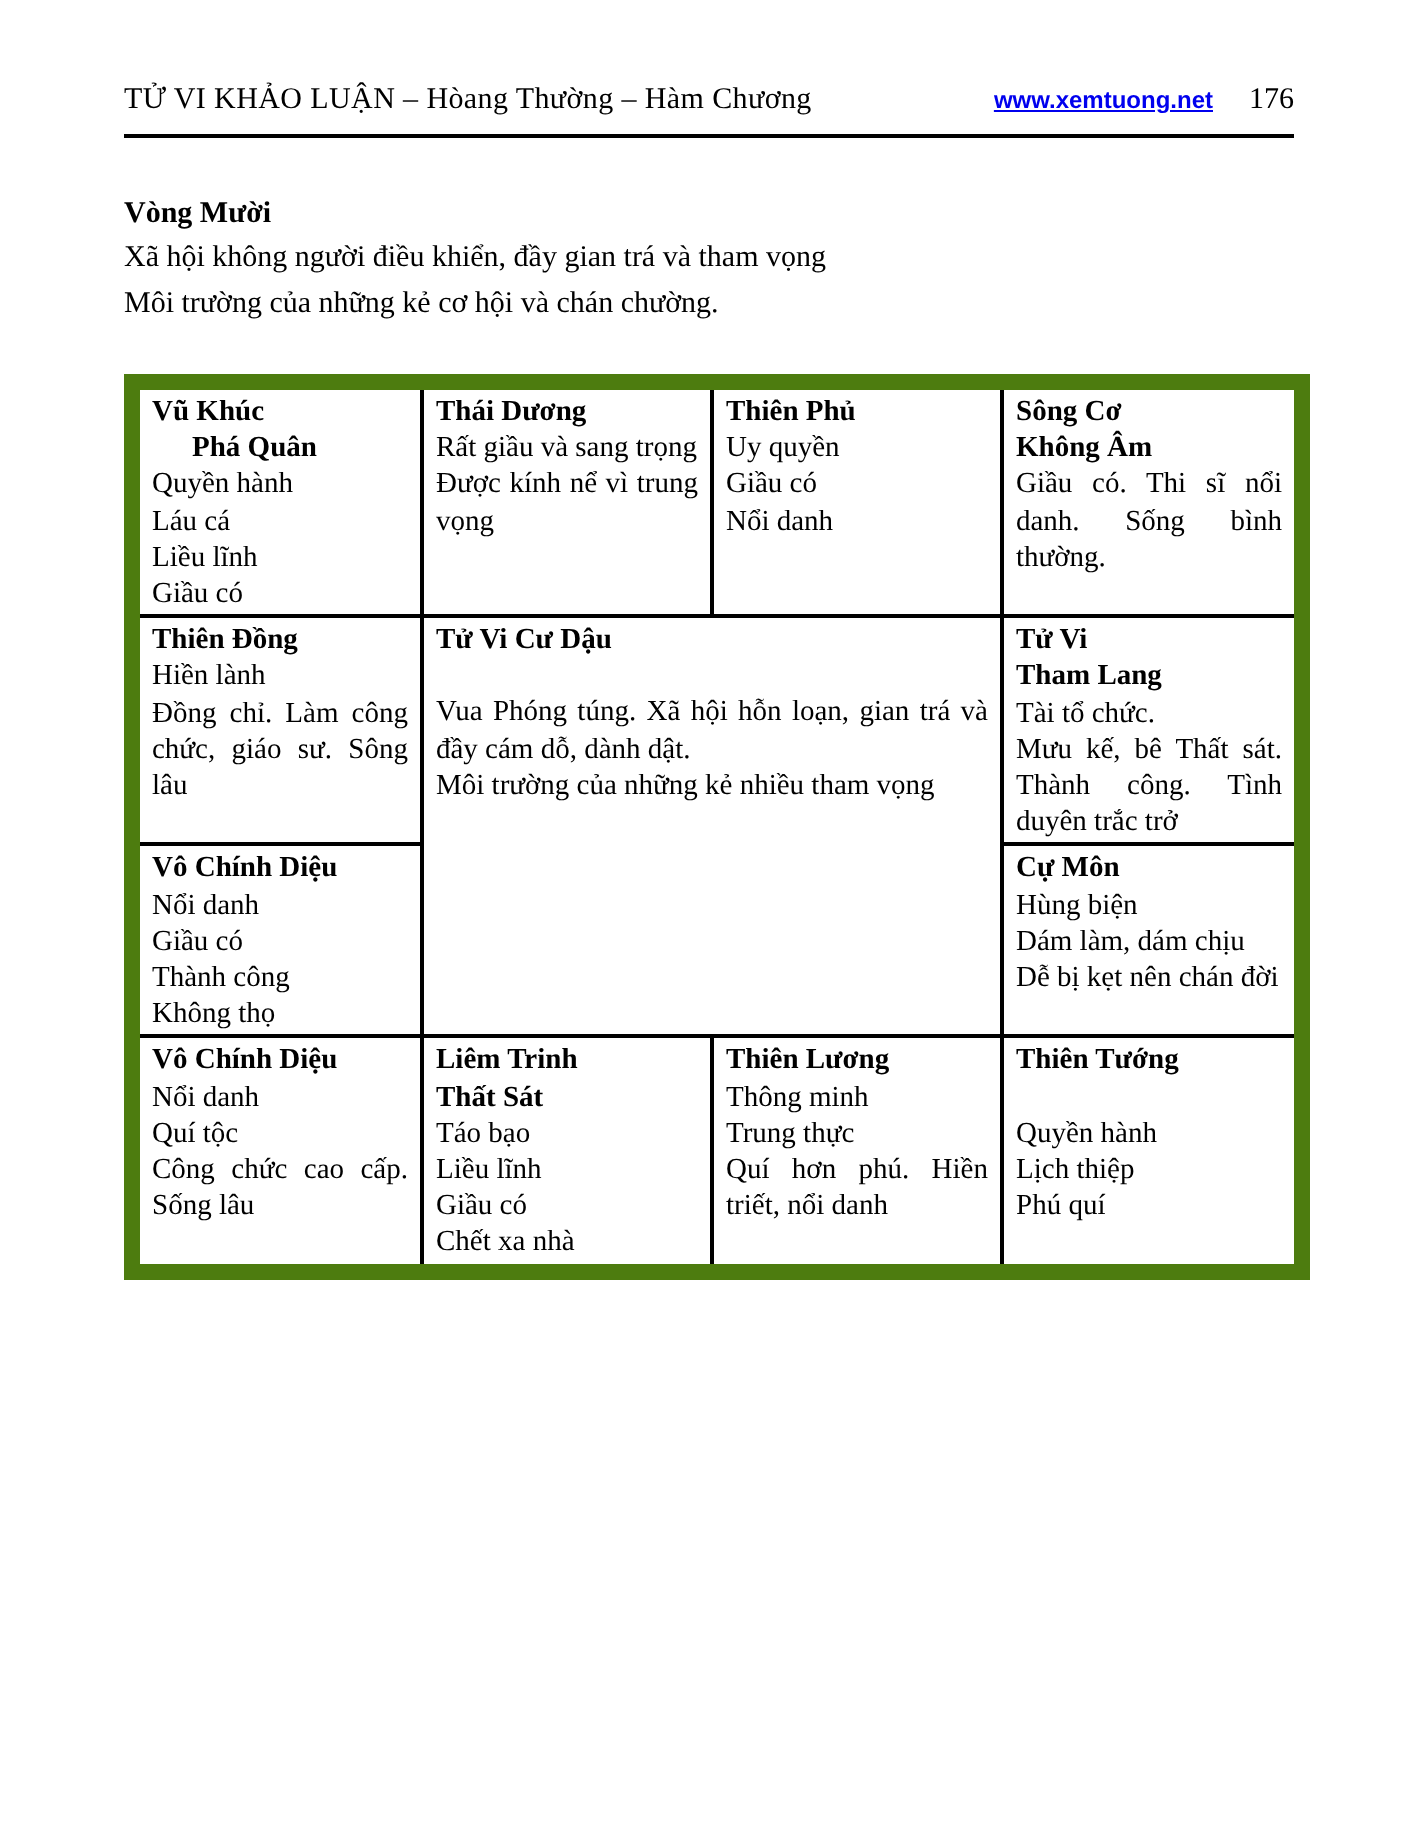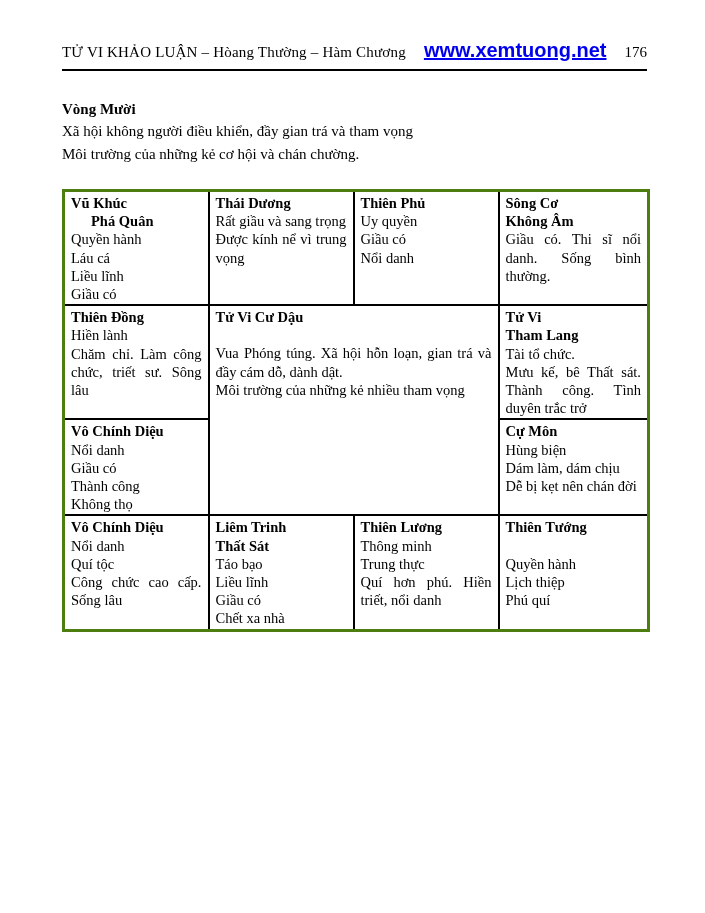--- a/index.html
+++ b/index.html
@@ -17,39 +17,39 @@
     display: flex;
     align-items: baseline;
     font-size: 15px;
     line-height: 20px;
     white-space: nowrap;
   }
   .header-title { flex: 1; letter-spacing: 0.2px; }
   .header-link {
     font-family: "Liberation Sans", sans-serif;
     font-weight: 700;
-    font-size: 20px;
+    font-size: 12px;
     text-decoration: underline;
     cursor: pointer;
   }
   .page-number { margin-left: 18px; }
   .rule { border-bottom: 2px solid #000; margin-top: 7px; }
 
   
   .intro { margin-top: 27px; font-size: 15px; }
   .intro-heading { font-weight: bold; line-height: 22.3px; }
   .intro-line { line-height: 22.3px; }
 
   
   table.chart {
     border-collapse: collapse;
     table-layout: fixed;
     width: 585px;
     margin-top: 24px;
-    border: 3px solid #4d7c0f;
+    border: 8px solid #4d7c0f;
   }
   table.chart td {
     border: 2px solid #000;
     vertical-align: top;
     padding: 2px 6px 1px 6px;
     font-size: 14.5px;
     overflow: hidden;
   }
   tr.r1 { height: 114px; }
   tr.r2 { height: 111px; }
@@ -114,21 +114,21 @@
       <td>
         <p class="t">Sông Cơ</p>
         <p class="t">Không Âm</p>
         <p>Giầu có. Thi sĩ nổi danh. Sống bình thường.</p>
       </td>
     </tr>
     <tr class="r2">
       <td>
         <p class="t">Thiên Đồng</p>
         <p>Hiền lành</p>
-        <p>Chăm chỉ. Làm công chức, triết sư. Sông lâu</p>
+        <p>Đồng chỉ. Làm công chức, giáo sư. Sông lâu</p>
       </td>
       <td class="center-cell" colspan="2" rowspan="2">
         <p class="t">Tử Vi Cư Dậu</p>
         <div class="gap"></div>
         <p>Vua Phóng túng. Xã hội hỗn loạn, gian trá và đầy cám dỗ, dành dật.</p>
         <p>Môi trường của những kẻ nhiều tham vọng</p>
       </td>
       <td>
         <p class="t">Tử Vi</p>
         <p class="t">Tham Lang</p>

